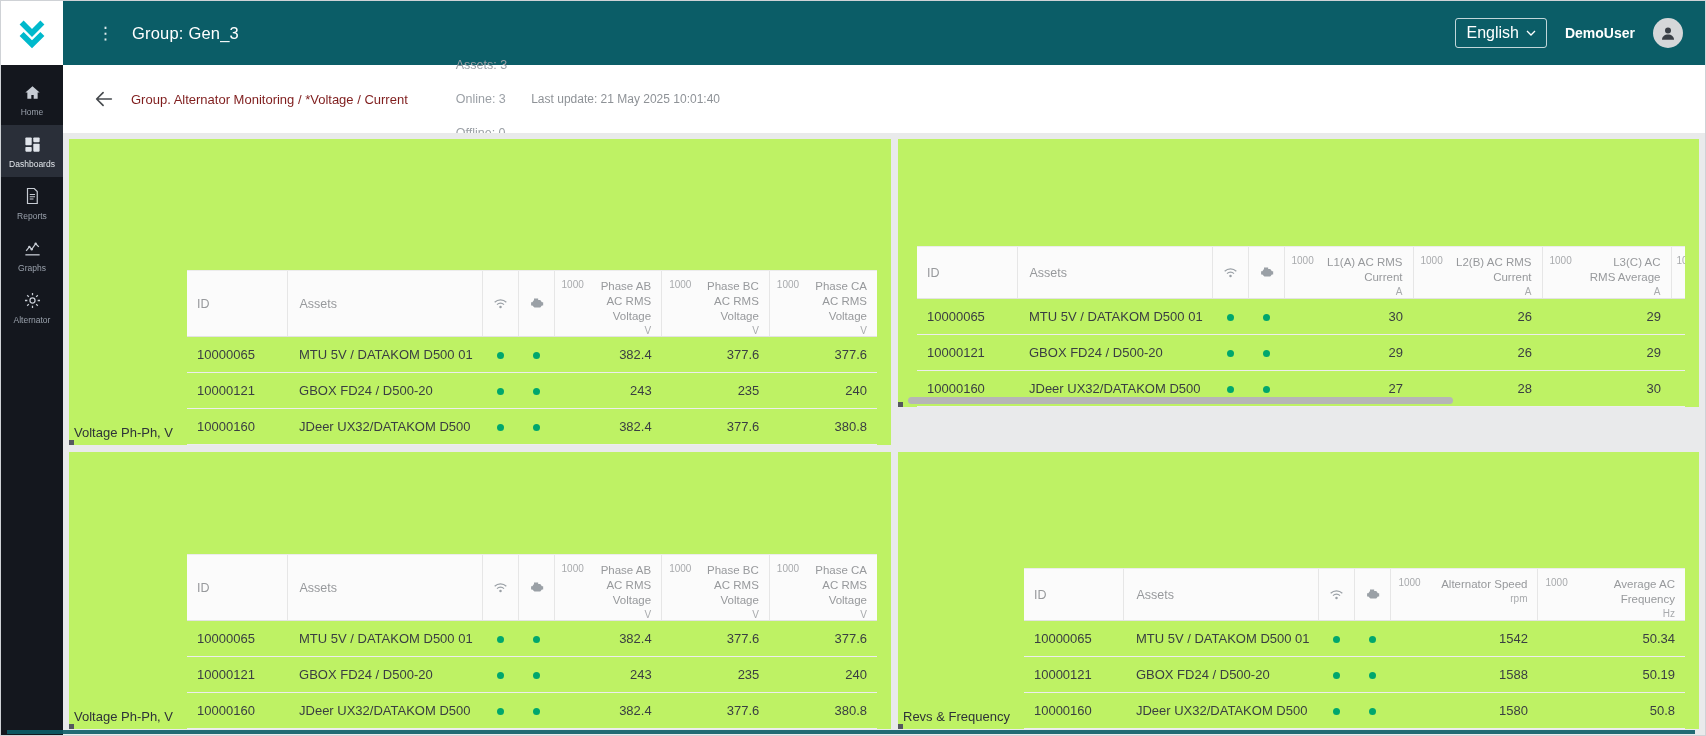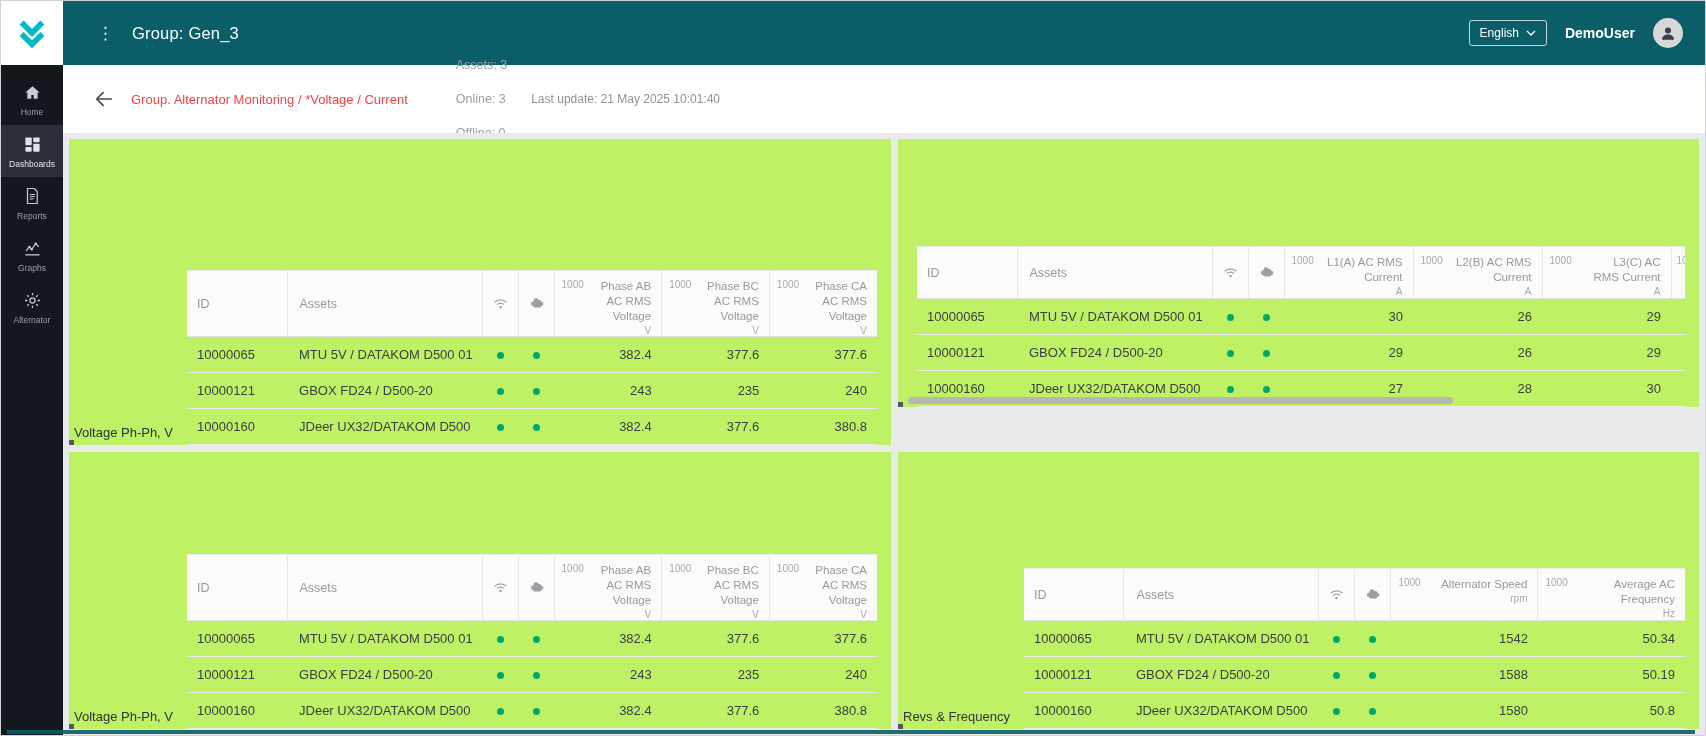--- a/index.html
+++ b/index.html
@@ -22,27 +22,27 @@
   .nav-label{font-size:8.5px;color:#99A0AB;}
   .nav-item.active .nav-label{color:#E2E6EB;}
 
   
   .main{flex:1;display:flex;flex-direction:column;min-width:0;}
 
   .topbar{flex:0 0 64px;height:64px;background:var(--header-teal);display:flex;align-items:center;padding:0 22px 0 34px;color:#fff;}
   .kebab{font-size:17px;color:#DFEBEC;margin-right:18px;cursor:pointer;line-height:1;}
   .page-title{font-size:16.5px;font-weight:400;margin:0;letter-spacing:.2px;}
   .topbar-right{margin-left:auto;display:flex;align-items:center;gap:18px;}
-  .lang{display:flex;align-items:center;gap:7px;background:transparent;border:1px solid rgba(255,255,255,.75);border-radius:3px;color:#fff;font-size:12px;padding:5px 10px;cursor:pointer;font-family:inherit;}
+  .lang{display:flex;align-items:center;gap:7px;background:transparent;border:1px solid rgba(255,255,255,.75);border-radius:3px;color:#fff;font-size:16px;padding:5px 10px;cursor:pointer;font-family:inherit;}
   .user-name{font-size:14px;font-weight:700;}
   .avatar{width:30px;height:30px;border-radius:50%;background:#D5D7D9;display:flex;align-items:center;justify-content:center;cursor:pointer;}
 
   .toolbar{flex:0 0 68px;height:68px;background:#fff;display:flex;align-items:center;padding:0 20px 0 28px;}
   .back{background:none;border:none;padding:2px;margin-right:14px;cursor:pointer;display:flex;}
-  .breadcrumb{font-size:13px;color:#ef4444;}
+  .breadcrumb{font-size:13px;color:#7f1d1d;}
   .stats{display:flex;gap:20px;margin-left:48px;flex-direction:column;}
   .stat{font-size:12.5px;color:#9BA0A6;}
   .last-update{margin-left:24px;font-size:12px;color:#8E9297;}
 
   
   .content{flex:1;background:#E9EAEB;padding:6px;display:grid;grid-template-columns:822px 1fr;grid-template-rows:306px 1fr;gap:7px;min-height:0;}
   .panel{background:#bef264;display:flex;flex-direction:row;position:relative;overflow:hidden;align-items:flex-end;}
   .content .panel:nth-child(2){height:268px;}
   .panel-topbar{flex:0 0 5px;height:5px;background:#55585E;cursor:row-resize;}
   .panel-title{text-align:center;font-size:13px;color:#2E3338;padding:8px 0 5px;}
@@ -271,21 +271,21 @@
                     <span class="colname">L1(A) AC RMS Current</span>
                     <span class="unit">A</span>
                   </th>
                   <th class="col-value">
                     <span class="limit">1000</span>
                     <span class="colname">L2(B) AC RMS Current</span>
                     <span class="unit">A</span>
                   </th>
                   <th class="col-value">
                     <span class="limit">1000</span>
-                    <span class="colname">L3(C) AC RMS Current</span>
+                    <span class="colname">L3(C) AC RMS Average</span>
                     <span class="unit">A</span>
                   </th>
                   <th class="col-clip">
                     <span class="limit">10</span>
                   </th>
                 </tr>
               </thead>
         <tbody>
                 <tr>
                   <td class="cell-id">10000065</td>

